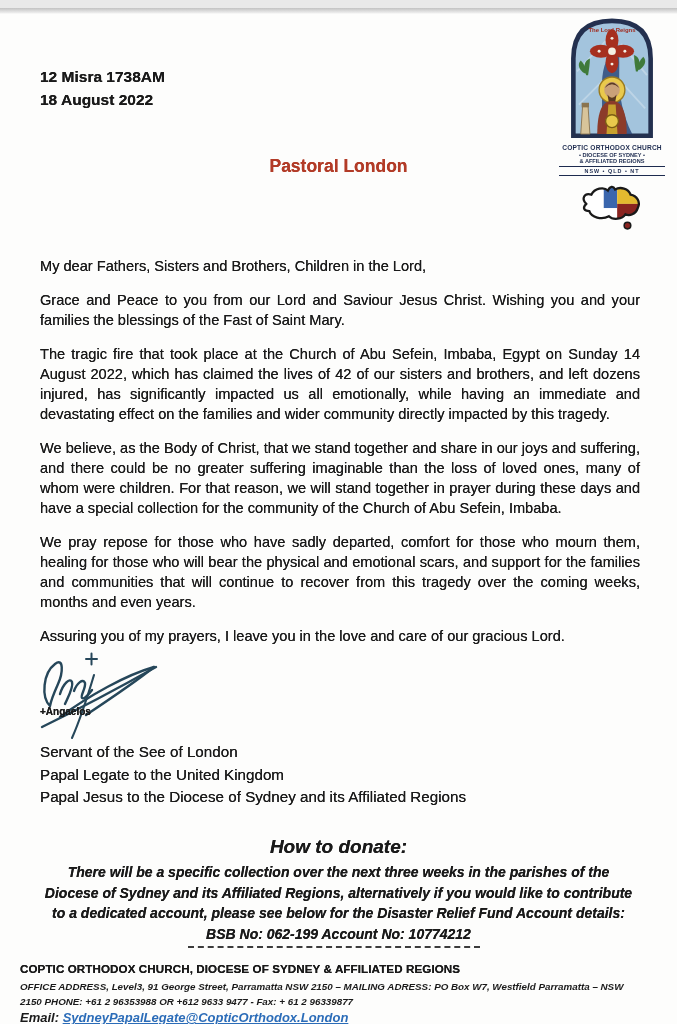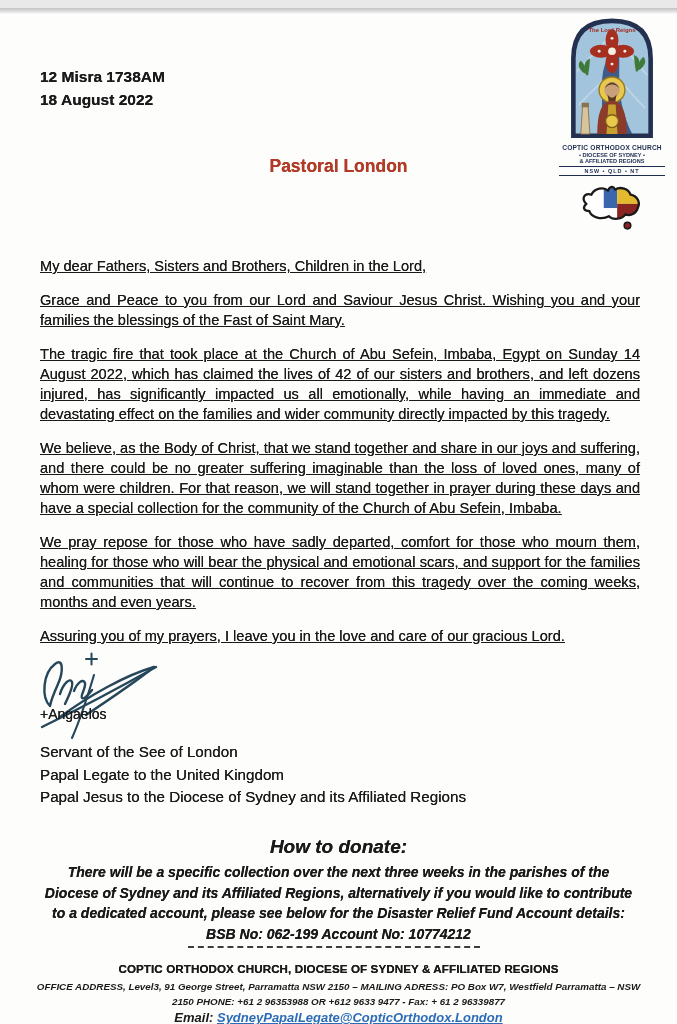--- a/index.html
+++ b/index.html
@@ -48,31 +48,30 @@
   .heading .subtitle{
     font-size:14.8px;font-weight:700;line-height:20px;margin-top:3px;
     text-shadow:0 0 .3px #1a1a1a;
   }
   
   .letter-body{
     position:absolute;top:248px;left:40px;right:37px;
     font-size:14.6px;line-height:20px;
     text-align:justify;
     text-shadow:0 0 .45px #242424;
-    text-decoration:underline;
   }
   .letter-body p{margin:0 0 14px 0;}
   
   .signature-area{
     position:absolute;top:640px;left:34px;width:360px;height:90px;
   }
   .signature-area svg{position:absolute;top:0;left:0;}
   .signatory{
     position:absolute;top:58px;left:6px;
-    font-size:14px;font-weight:400;
+    font-size:10px;font-weight:700;
     text-shadow:0 0 .4px #1a1a1a;
   }
   .titles{
     position:absolute;top:733px;left:40px;
     font-size:15.2px;line-height:22.5px;
     text-shadow:0 0 .45px #242424;
   }
   
   .donation{
     position:absolute;top:828px;left:0;right:0;text-align:center;
@@ -83,21 +82,21 @@
   .donation .donate-body{
     font-size:14px;line-height:20.5px;max-width:592px;margin:0 auto;
   }
   .donation .account-line{font-size:14px;margin-top:2px;text-align:center;}
   .separator{
     position:absolute;top:938px;left:188px;width:292px;
     border-top:2px dashed #3c3c3c;
   }
   
   .footer{
-    position:absolute;top:954px;left:20px;right:20px;text-align:center;
+    position:absolute;top:954px;left:20px;right:20px;text-align:left;
   }
   .footer .org-line{
     font-size:11.6px;font-weight:700;letter-spacing:.1px;
     text-shadow:0 0 .3px #111;
   }
   .footer .addr{
     font-size:9.8px;font-weight:700;font-style:italic;line-height:15px;
     margin-top:4px;
   }
   .footer .email-line{

